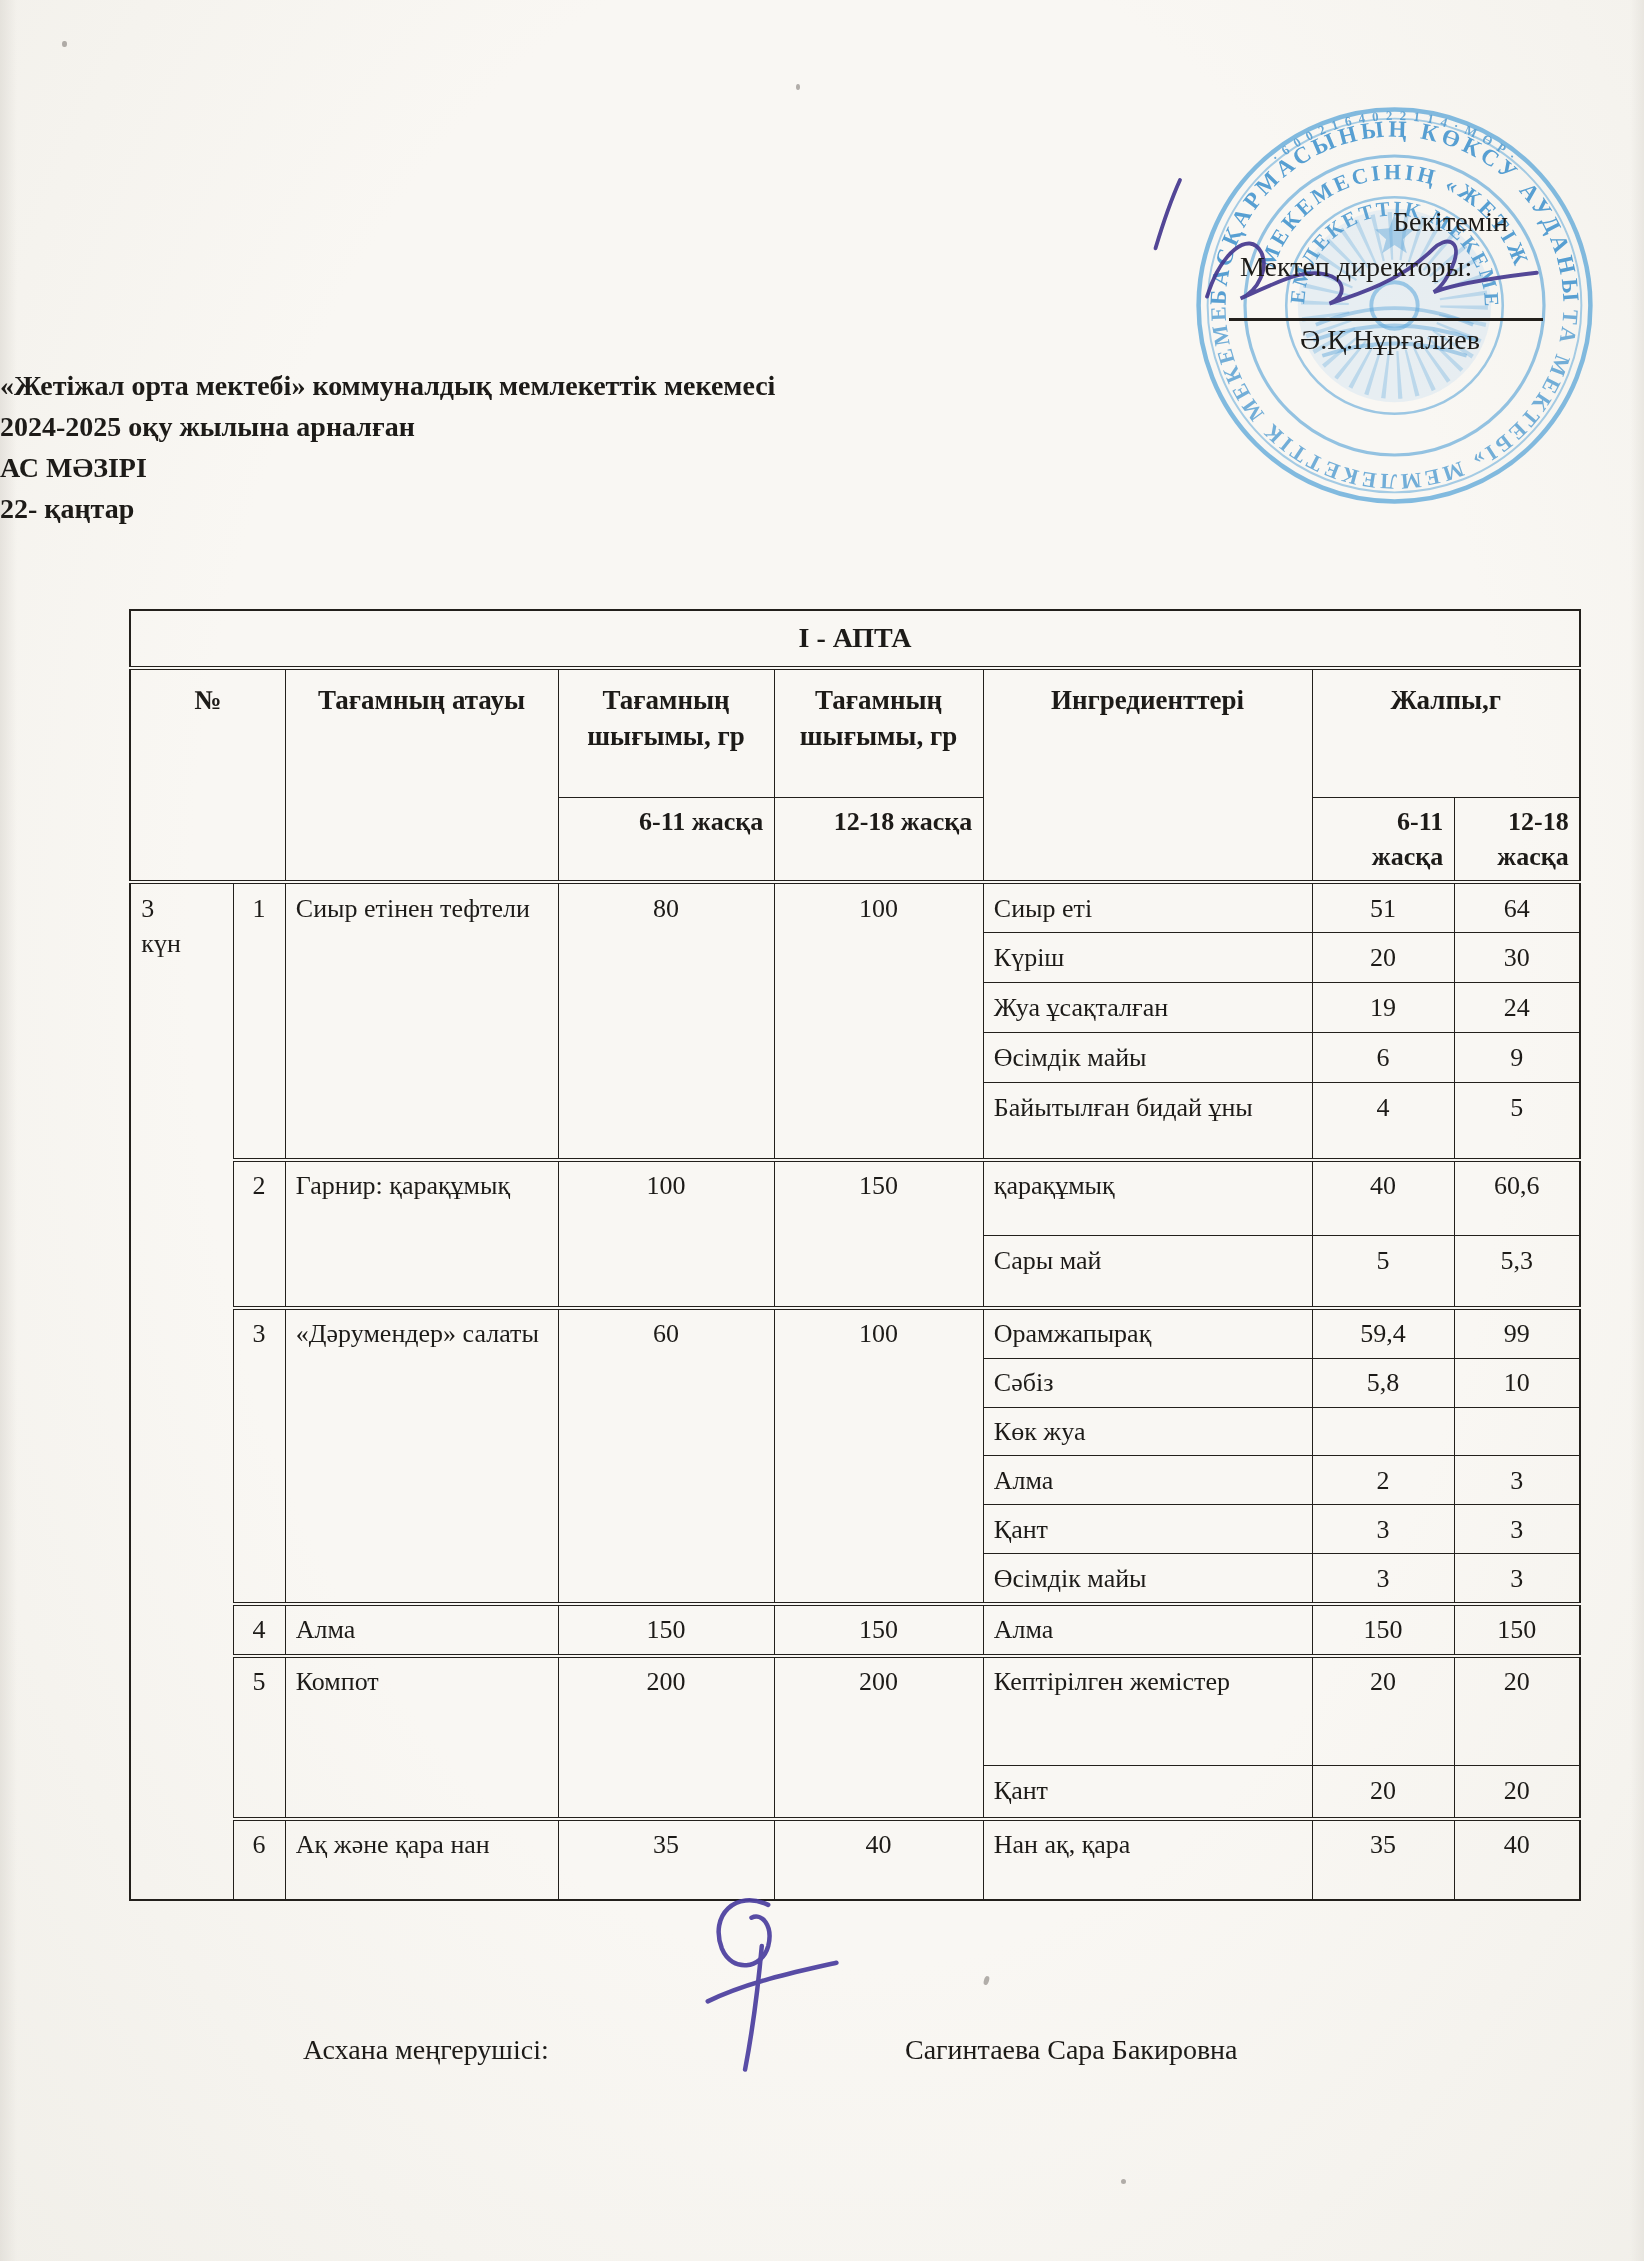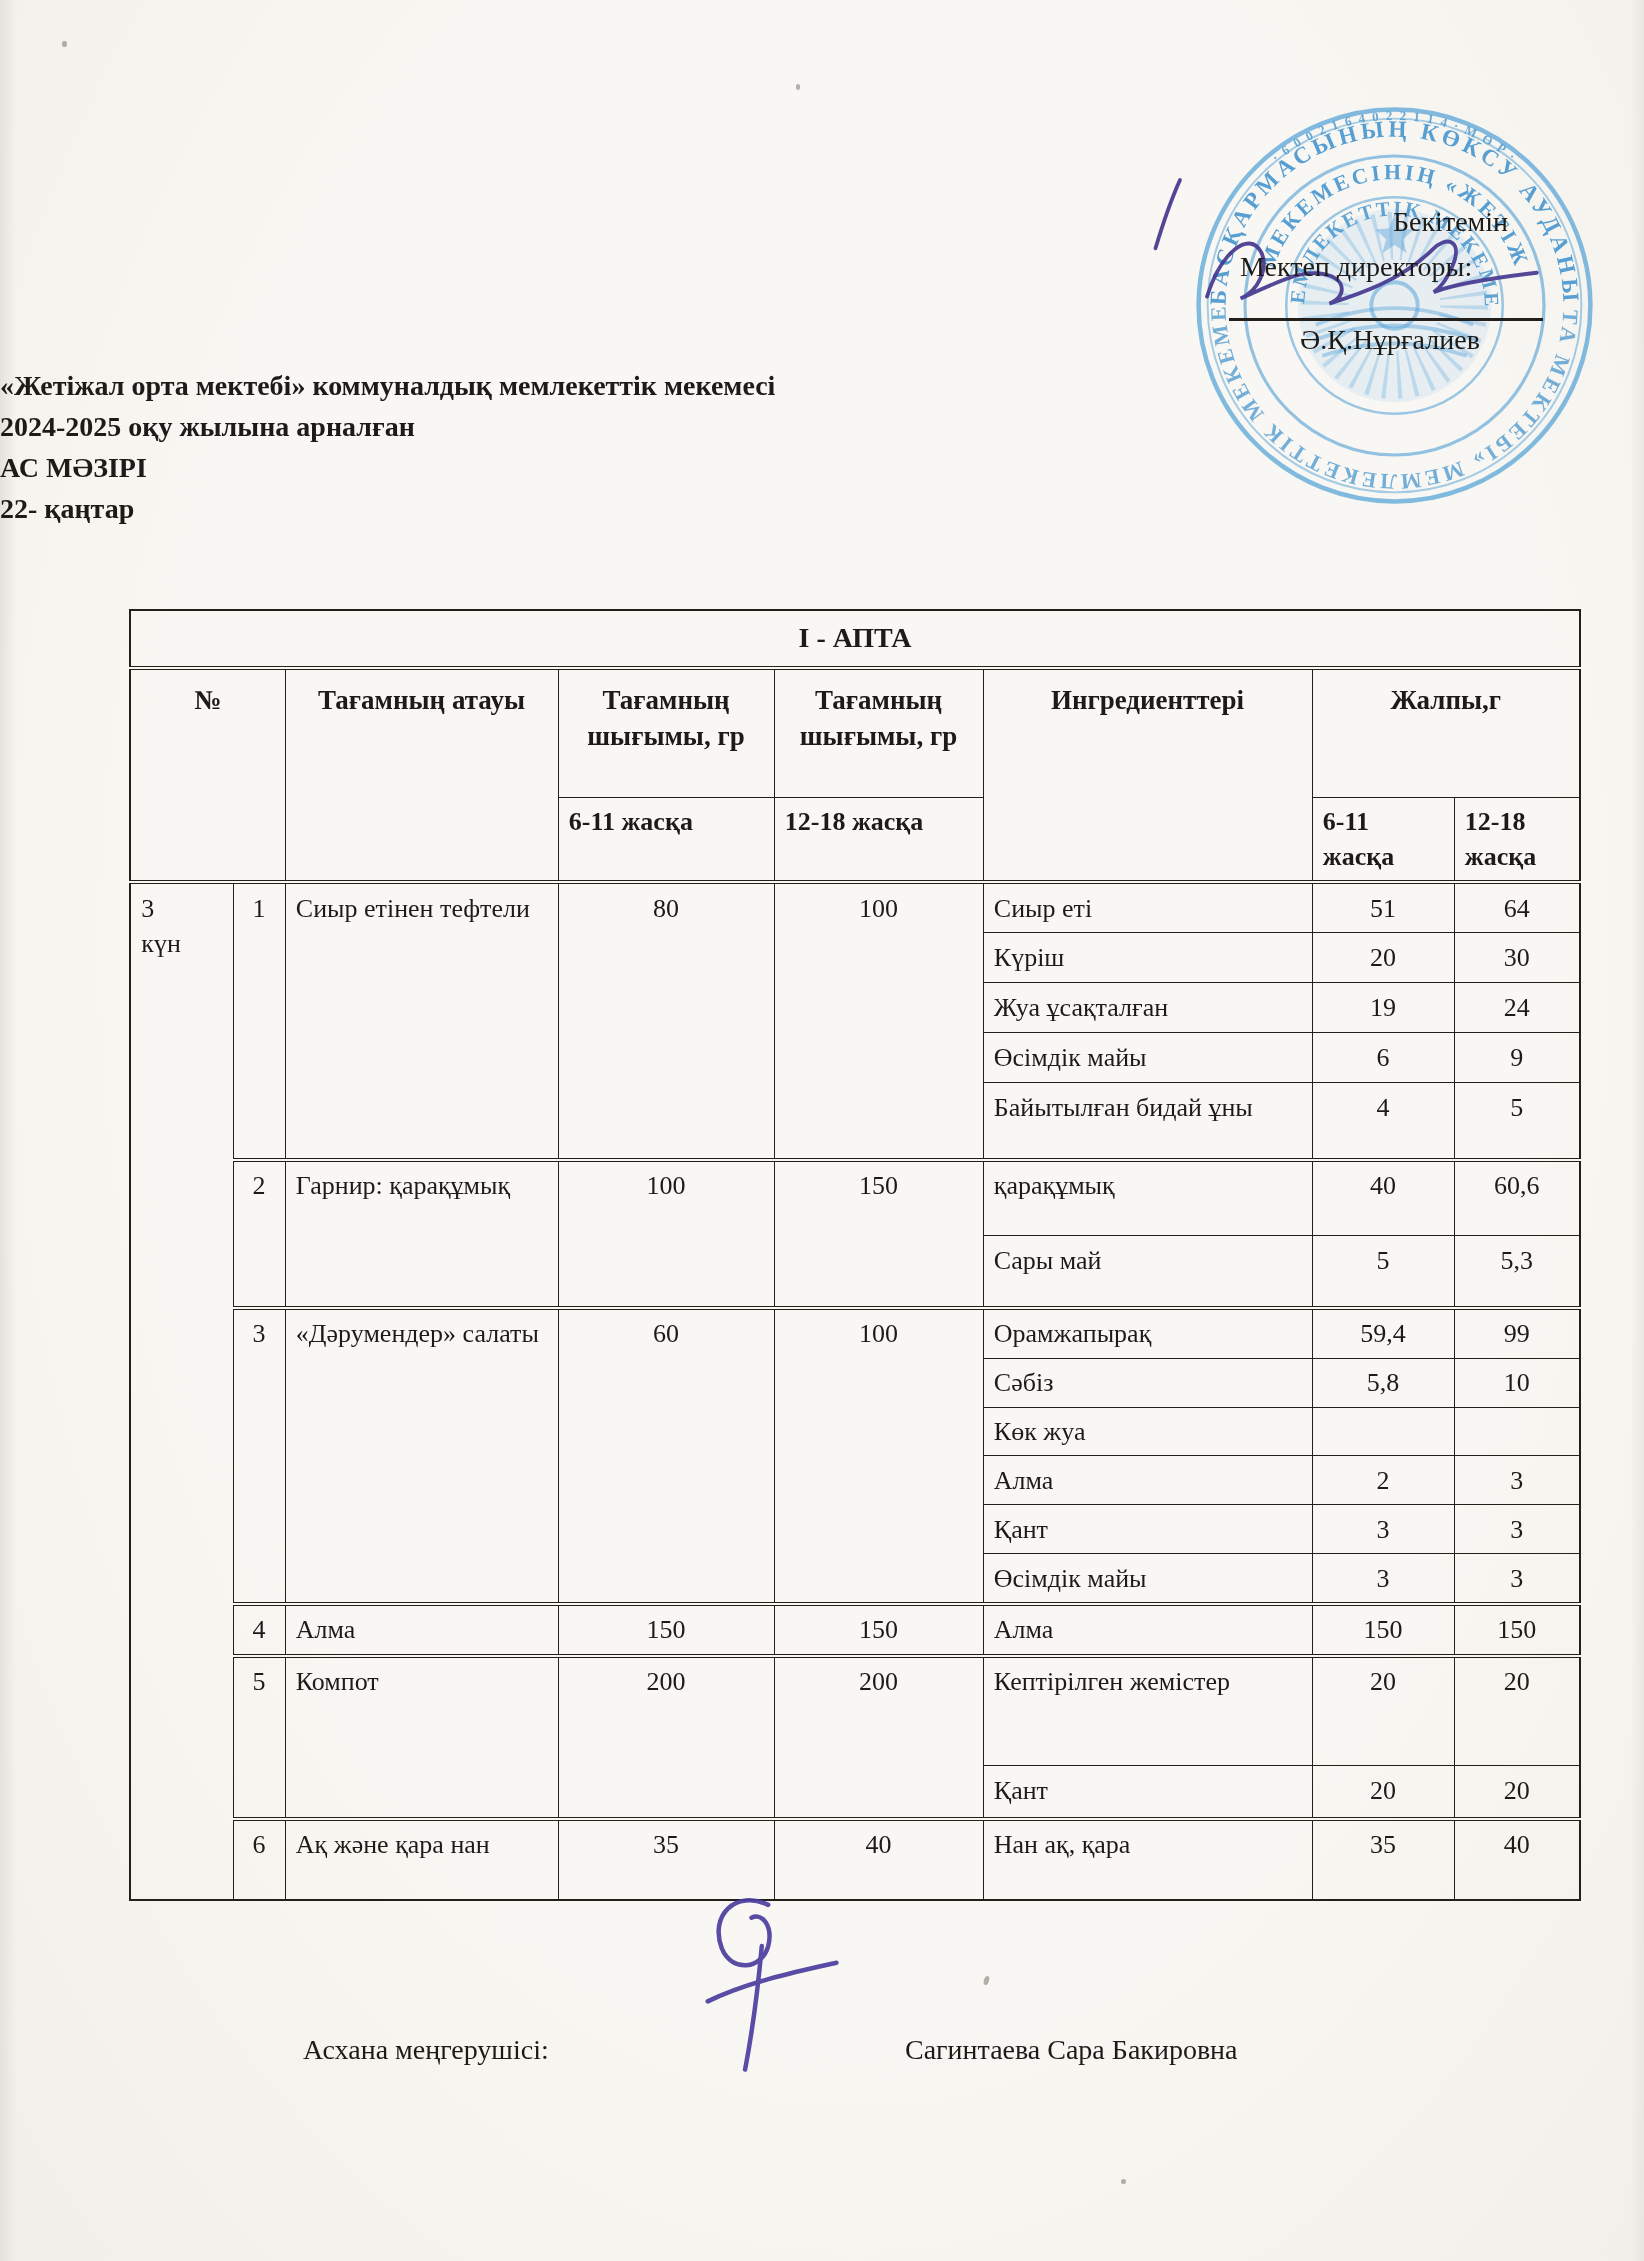--- a/index.html
+++ b/index.html
@@ -42,21 +42,21 @@
   }
   tr.banner-row td{
     border-top:none;text-align:center;font-weight:bold;font-size:28px;padding:7.7px;
   }
   tr.hdr td{
     border-top:4.5px double #23201c;
     font-weight:bold;text-align:center;font-size:27px;padding-top:11.6px;
   }
   tr.sub-hdr td{
     border-top:1.9px solid #23201c;
-    font-weight:bold;text-align:left;font-size:26px;padding-top:6.4px;
+    font-weight:bold;text-align:right;font-size:26px;padding-top:6.4px;
   }
   td.hc-dish{padding-left:37px;padding-right:37px;margin-top:24px;}
   tr.dish-start td{border-top:4.5px double #23201c;}
   tr.sub td{border-top:1.9px solid #23201c;}
   td.day{white-space:pre-line;padding:77px 6.4px 0 15.5px;line-height:1.9;font-size:26px;}
   td.no{text-align:center;padding:6.4px 2.6px;}
   td.dish{text-align:left;}
   td.out{text-align:center;padding-top:9px;}
   td.ing{text-align:left;padding-top:9px;}
   td.g{text-align:center;padding-top:9px;}

